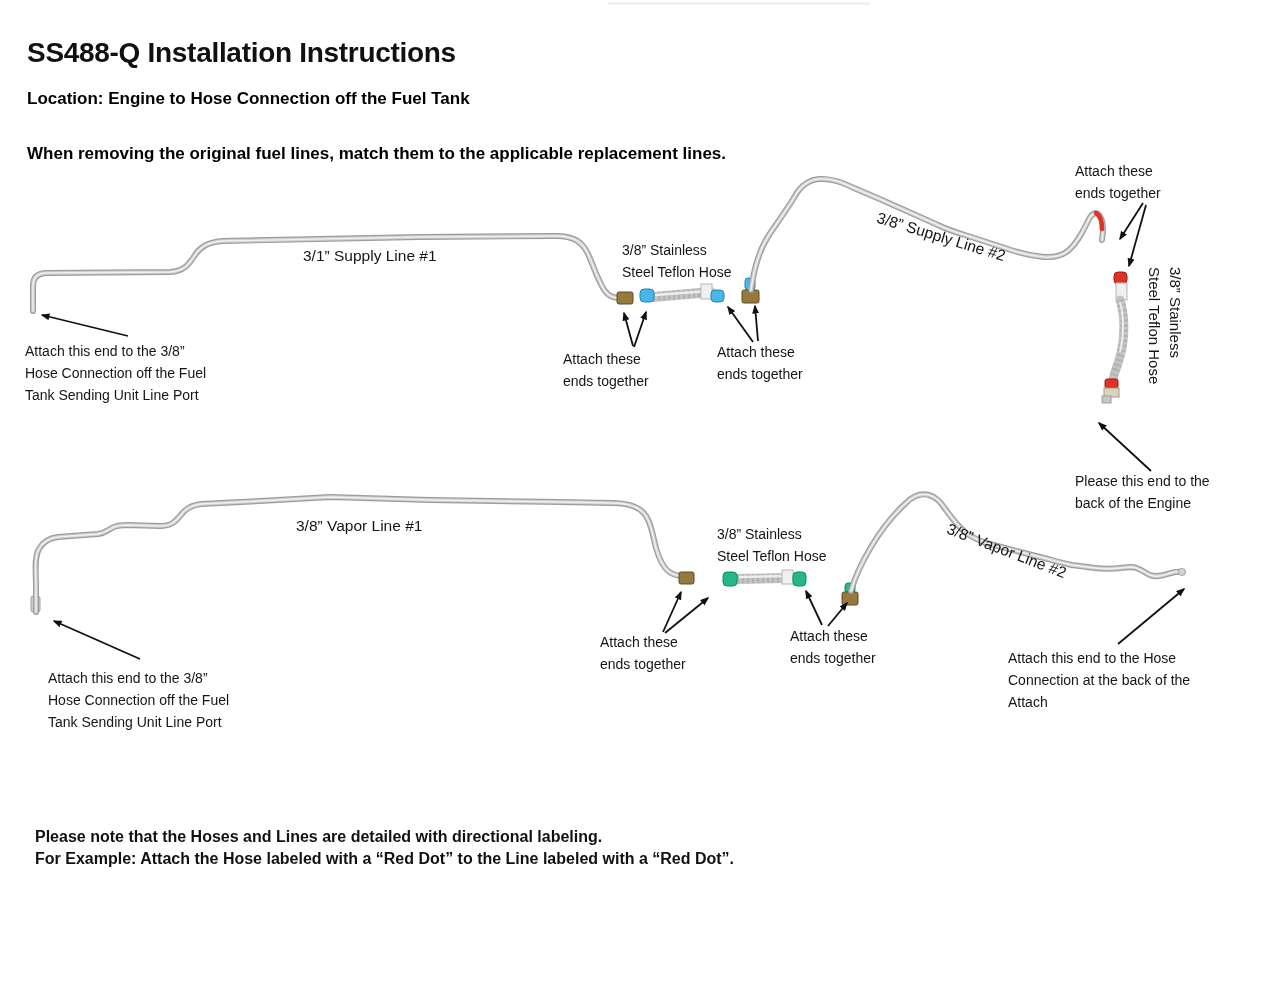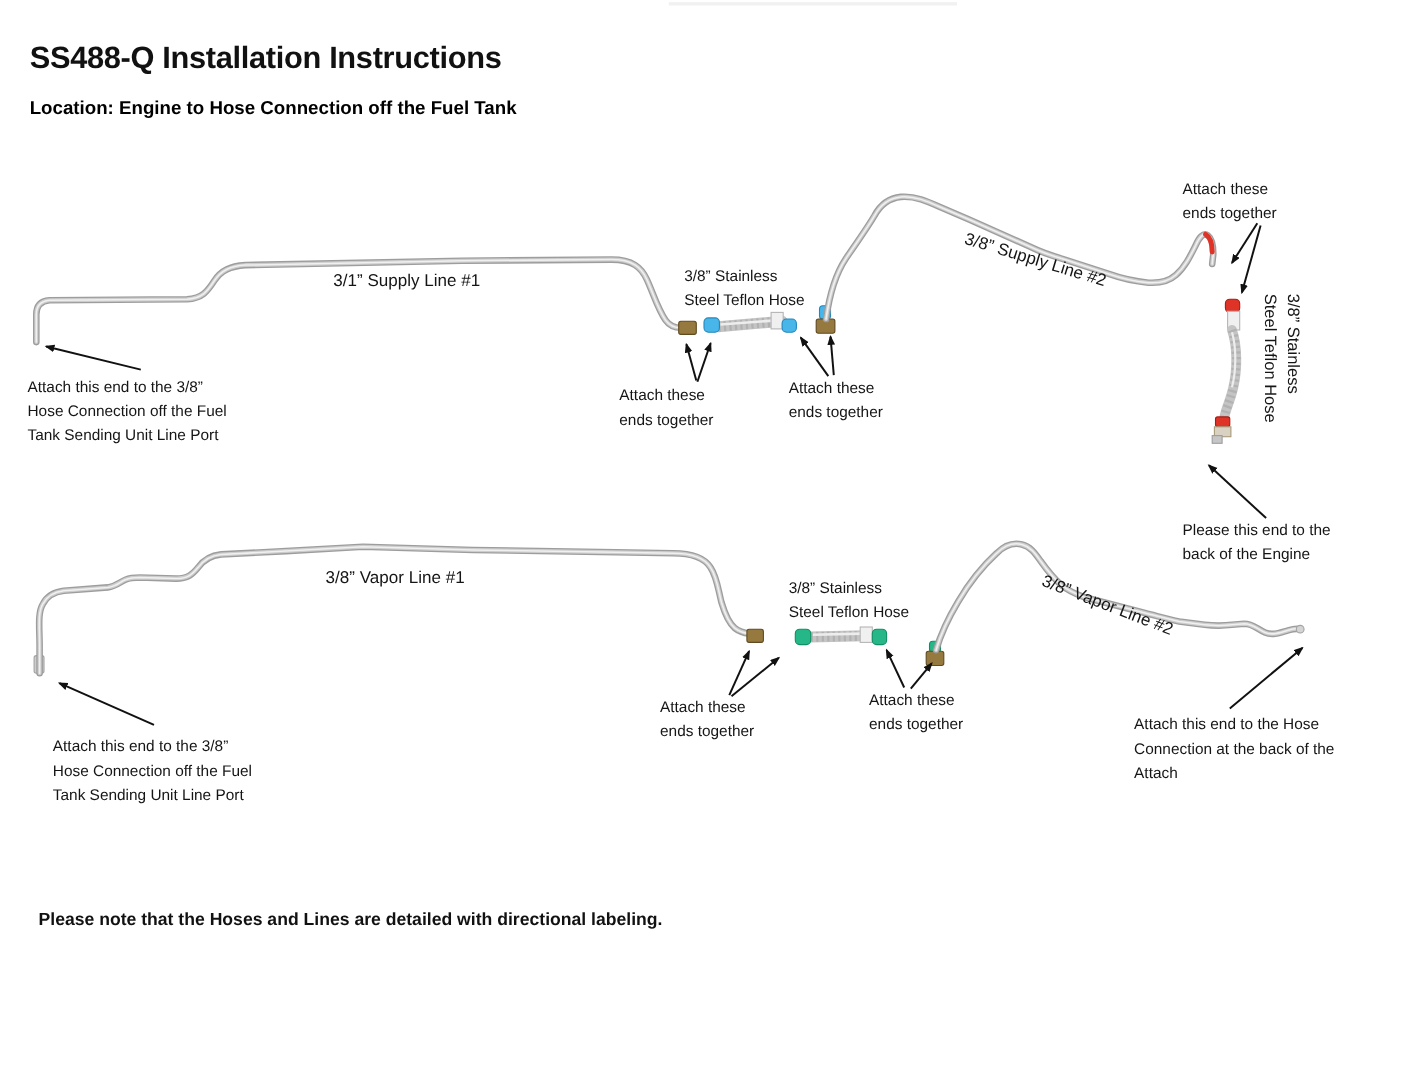--- a/index.html
+++ b/index.html
@@ -104,20 +104,21 @@
       <line x1="663" y1="632" x2="681" y2="592" marker-end="url(#ah)"></line>
       <line x1="665" y1="633" x2="708" y2="598" marker-end="url(#ah)"></line>
       <line x1="822" y1="625" x2="806" y2="591" marker-end="url(#ah)"></line>
       <line x1="828" y1="626" x2="847" y2="603" marker-end="url(#ah)"></line>
       <line x1="1118" y1="644" x2="1184" y2="589" marker-end="url(#ah)"></line>
     </g>
   </svg>
 
   <div class="txt title" style="left:27px;top:37px;">SS488-Q Installation Instructions</div>
   <div class="txt h2" style="left:27px;top:89px;">Location: Engine to Hose Connection off the Fuel Tank</div>
+  <div class="txt h2" style="left:27px;top:144px;">When removing the original fuel lines, match them to the applicable replacement lines.</div>
 
   <div class="txt lab" style="left:303px;top:247px;">3/1” Supply Line #1</div>
 
   <div class="txt ann" style="left:622px;top:239px;">
     <div>3/8” Stainless</div>
     <div>Steel Teflon Hose</div>
   </div>
 
   <div class="txt lab rot" style="left:866px;top:228px;width:150px;transform:rotate(17deg);">3/8” Supply Line #2</div>
 
@@ -170,21 +171,22 @@
   <div class="txt ann" style="left:600px;top:631px;">
     <div>Attach these</div>
     <div>ends together</div>
   </div>
 
   <div class="txt ann" style="left:790px;top:625px;">
     <div>Attach these</div>
     <div>ends together</div>
   </div>
 
-  <div class="txt ann" style="left:1008px;top:647px;margin-left:23px;">
+  <div class="txt ann" style="left:1008px;top:647px;">
     <div>Attach this end to the Hose</div>
     <div>Connection at the back of the</div>
     <div>Attach</div>
   </div>
 
   <div class="txt note" style="left:35px;top:828px;text-align:right;">Please note that the Hoses and Lines are detailed with directional labeling.</div>
+  <div class="txt note" style="left:35px;top:850px;">For Example: Attach the Hose labeled with a “Red Dot” to the Line labeled with a “Red Dot”.</div>
 
 </div>
 
 </body></html>

